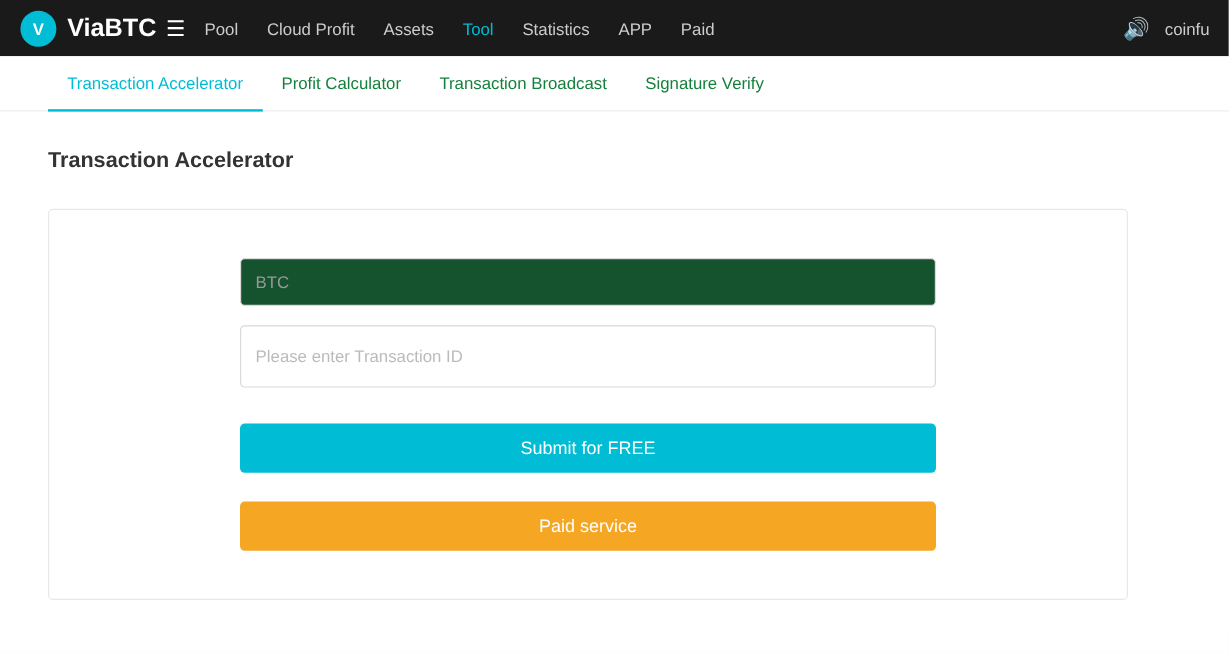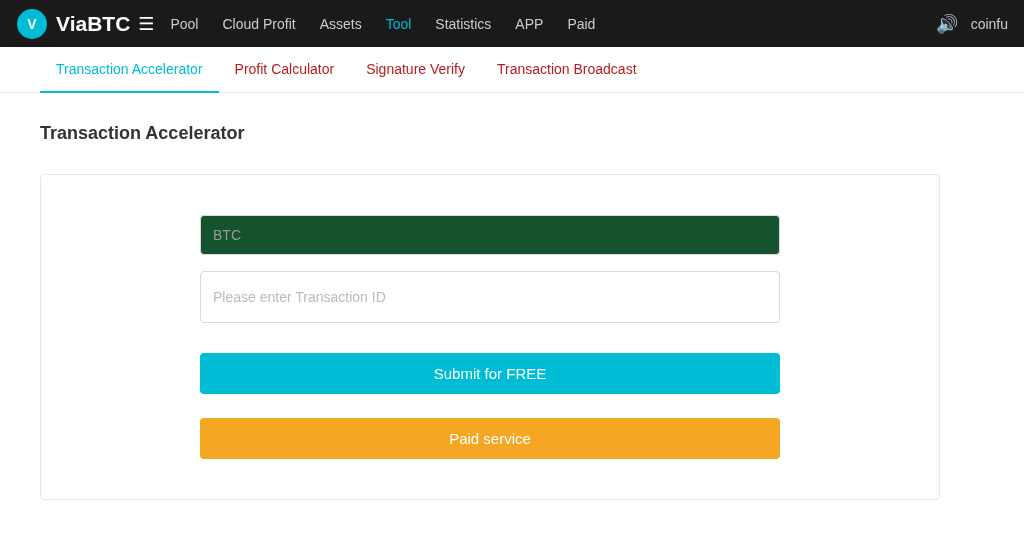--- a/index.html
+++ b/index.html
@@ -75,21 +75,21 @@
     
     .tabs {
       display: flex;
       border-bottom: 1px solid #e8e8e8;
       padding: 0 40px;
       background: #fff;
     }
     .tab {
       padding: 14px 16px;
       font-size: 14px;
-      color: #b91c1c;
+      color: #15803d;
       cursor: pointer;
       border-bottom: 2px solid transparent;
       margin-bottom: -1px;
     }
     .tab.active {
       color: #00bcd4;
       border-bottom: 2px solid #00bcd4;
     }
 
     
@@ -215,22 +215,22 @@
     <span class="nav-icon">🔊</span>
     <span>coinfu</span>
   </div>
 </nav>
 
 <div class="main-content">
 
   <div class="tabs">
     <div class="tab active">Transaction Accelerator</div>
     <div class="tab">Profit Calculator</div>
+    <div class="tab">Transaction Broadcast</div>
     <div class="tab">Signature Verify</div>
-    <div class="tab">Transaction Broadcast</div>
   </div>
 
   <div class="page-content">
     <div class="page-title">Transaction Accelerator</div>
 
     <div class="card">
 
       <div class="select-wrapper">
         <select class="select-field">
           <option value="BTC">BTC</option>

